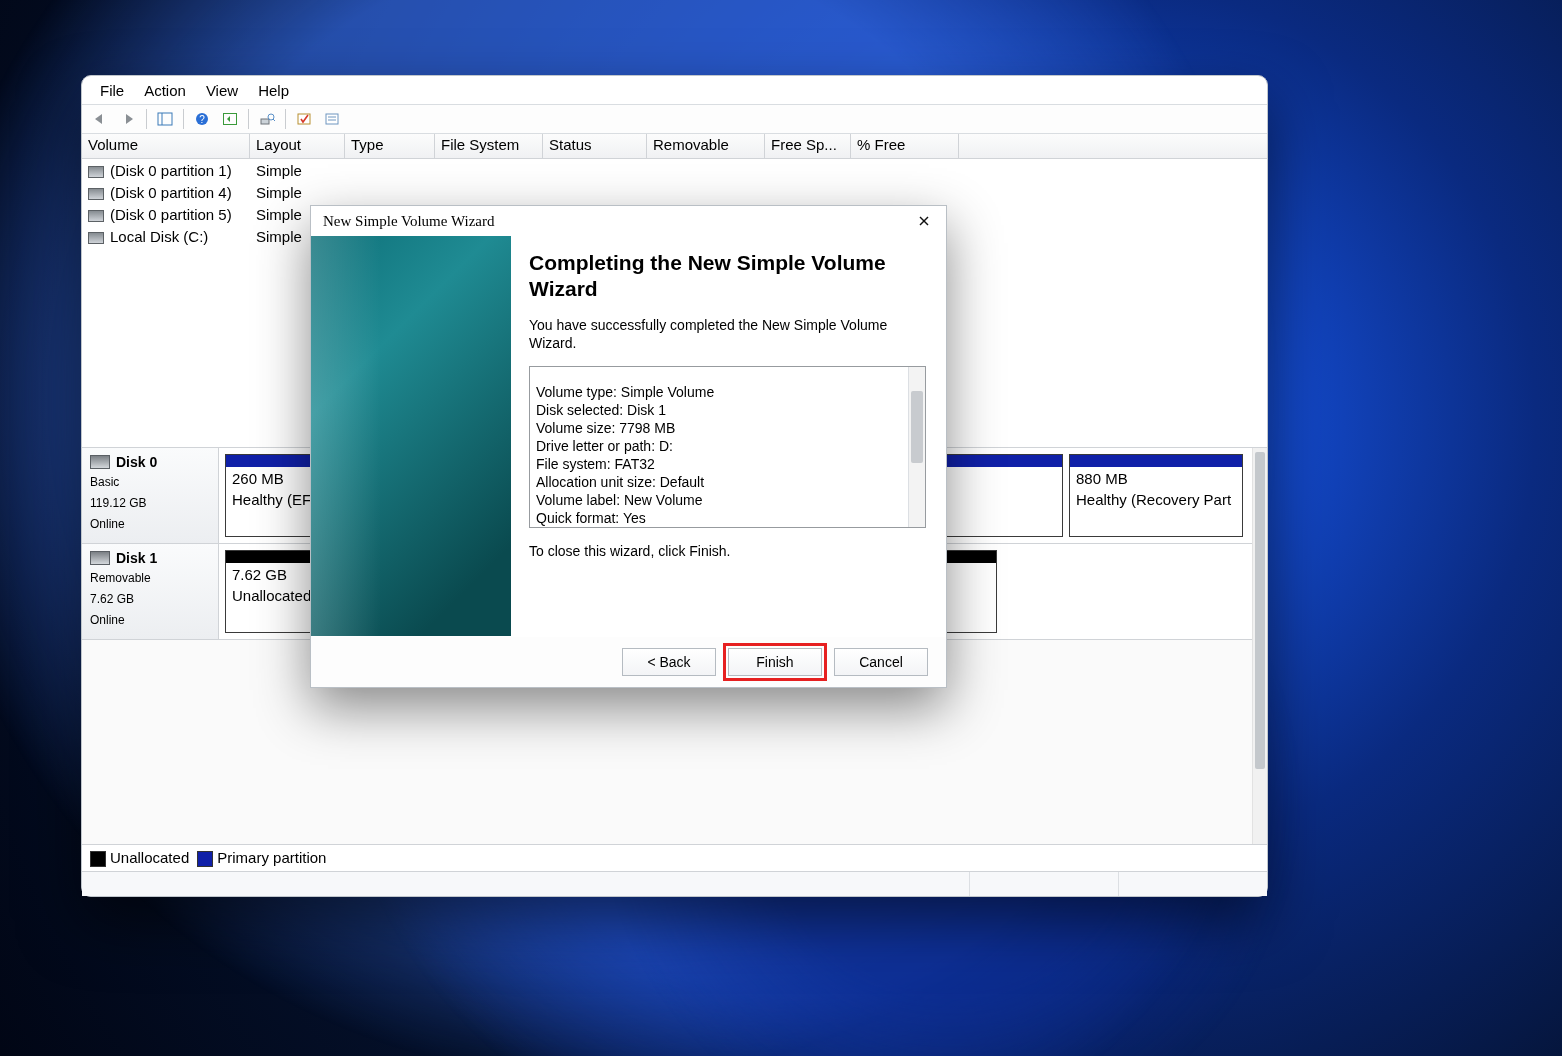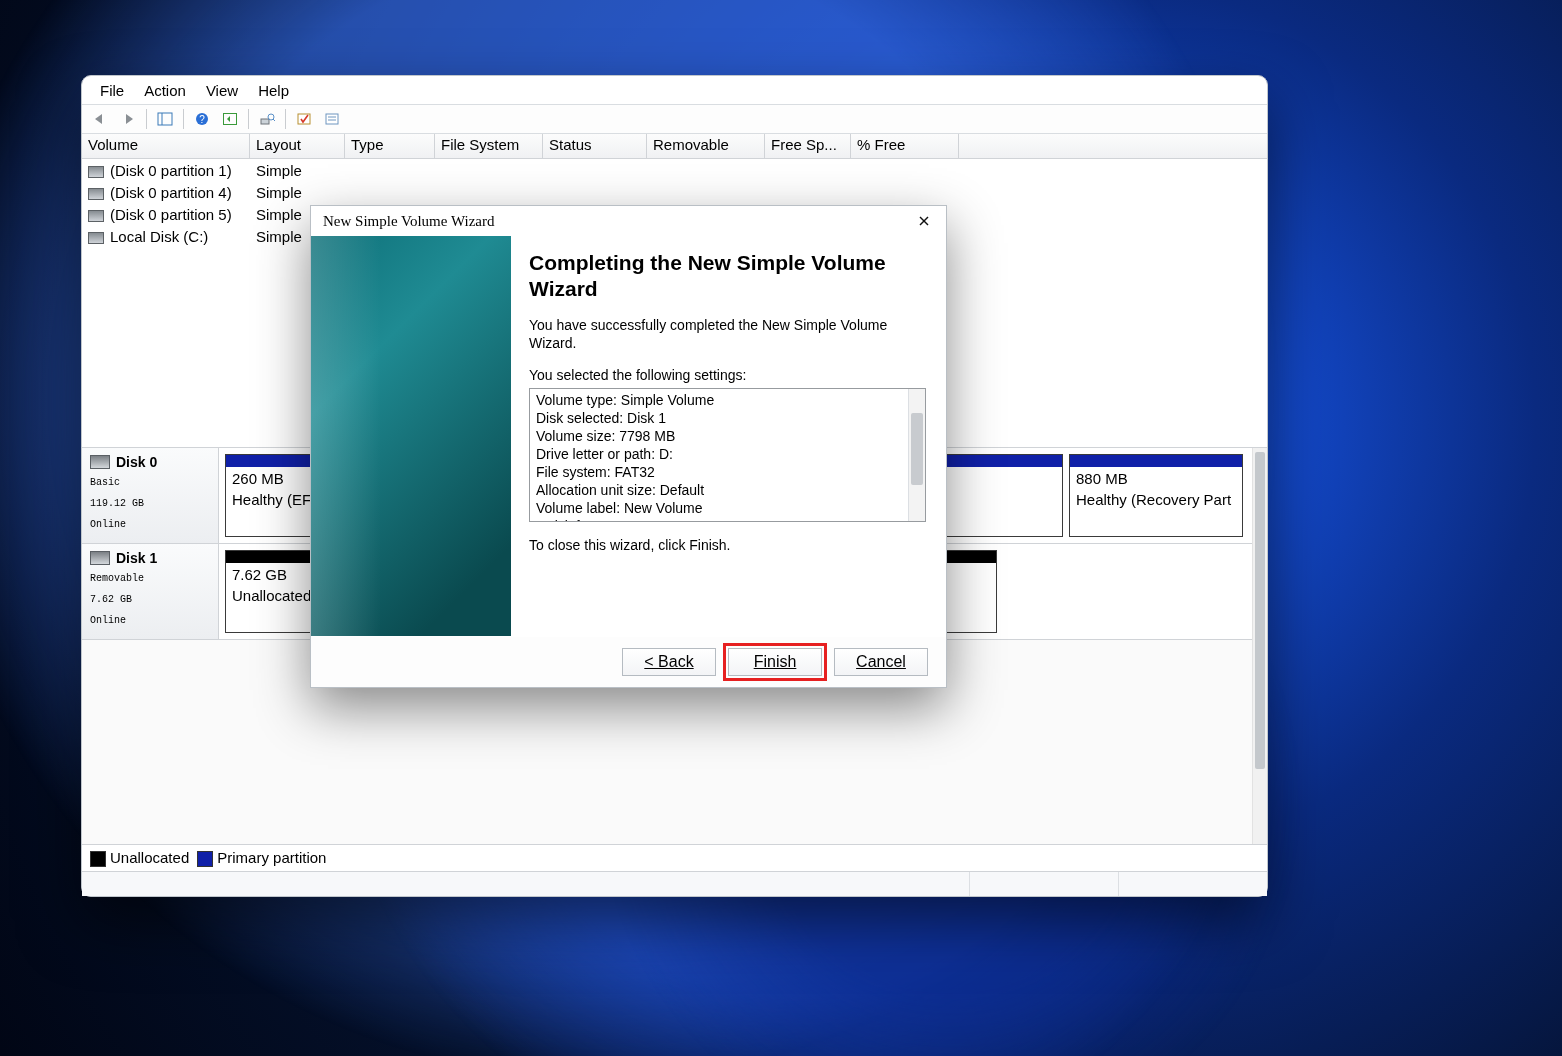--- a/index.html
+++ b/index.html
@@ -27,21 +27,21 @@
   .vrow .vcell{padding:0 6px;box-sizing:border-box;white-space:nowrap;overflow:hidden;}
   .vrow .dic{width:14px;height:10px;background:linear-gradient(#868c91,#cfd3d8);border:1px solid #5c6165;display:inline-block;margin-right:6px;vertical-align:middle;}
   .lower{flex:1;overflow:auto;background:#fafafa;position:relative;padding-right:14px;}
   .scrolltrack{position:absolute;right:0;top:0;bottom:0;width:14px;background:#f1f1f1;border-left:1px solid #e2e2e2;}
   .scrollthumb{position:absolute;right:2px;width:10px;background:#c4c8cc;border-radius:2px;}
   .diskrow{display:flex;border-bottom:1px solid #d0d3d7;background:#ffffff;}
   .diskinfo{width:137px;border-right:1px solid #d0d3d7;padding:6px 8px 8px 8px;box-sizing:border-box;background:linear-gradient(#fafbfc,#eceef1);}
   .diskinfo .dtitlewrap{display:flex;align-items:center;gap:6px;margin-bottom:2px;}
   .diskinfo .dicon{width:18px;height:12px;background:linear-gradient(#7b8085,#d3d7db);border:1px solid #5a5f64;}
   .diskinfo .dname{font-weight:700;font-size:14px;}
-  .diskinfo .dline{font-size:10px;line-height:21px;font-family:Liberation Mono, monospace;}
+  .diskinfo .dline{font-size:12px;line-height:21px;}
   .diskparts{flex:1;display:flex;gap:6px;padding:6px;}
   .part{border:1px solid #3a3a3a;display:flex;flex-direction:column;min-width:0;}
   .part .pheader{height:12px;}
   .part .pbody{flex:1;padding:1px 6px;font-size:15px;line-height:21px;background:#ffffff;white-space:nowrap;overflow:hidden;}
   .phead-primary{background:#1020a8;}
   .phead-unalloc{background:#000000;}
   .pbody-unalloc{background:repeating-linear-gradient(45deg,#f3f3f3 0 6px,#e6e6e6 6px 12px);}
   .legend{height:26px;border-top:1px solid #d0d3d7;display:flex;align-items:center;padding:0 8px;gap:8px;font-size:15px;}
   .legend .sw{width:14px;height:14px;display:inline-block;margin-right:4px;vertical-align:middle;border:1px solid #333;}
   .statusbar{height:24px;border-top:1px solid #d0d3d7;display:flex;background:#f7f8fa;}
@@ -50,27 +50,27 @@
   .wizard{position:absolute;left:310px;top:205px;width:635px;background:#ffffff;border:1px solid #b9bfc5;box-shadow:0 20px 50px rgba(0,0,0,0.45);display:flex;flex-direction:column;}
   .wiz-title{height:30px;display:flex;align-items:center;padding:0 6px 0 12px;font-size:15px;color:#000;font-family:Liberation Serif, serif;}
   .wiz-close{width:32px;height:24px;display:flex;align-items:center;justify-content:center;font-size:15px;color:#111;margin-left:auto;border-radius:3px;}
   .wiz-body{display:flex;height:400px;}
   .wiz-banner{width:200px;background:linear-gradient(135deg,#0e7079 0%,#1f8b93 30%,#0a4a4f 85%);position:relative;}
   .wiz-banner::after{content:"";position:absolute;left:0;top:0;width:70px;height:100%;background:linear-gradient(90deg,rgba(255,255,255,0.18),transparent);}
   .wiz-content{flex:1;padding:14px 20px 8px 18px;display:flex;flex-direction:column;color:#000;font-size:14px;line-height:18px;}
   .wiz-heading{font-size:21px;font-weight:700;line-height:26px;margin-bottom:14px;}
   .wiz-para{margin-bottom:14px;}
   .wiz-list-label{margin-bottom:4px;}
-  .wiz-settings{position:relative;border:1px solid #979b9f;background:#ffffff;height:128px;overflow:hidden;padding:2px 6px;}
+  .wiz-settings{position:relative;border:1px solid #979b9f;background:#ffffff;height:128px;overflow:hidden;padding:16px 6px;}
   .wiz-settings .line{white-space:nowrap;}
   .wiz-settings .sb{position:absolute;right:0;top:0;bottom:0;width:16px;background:#f3f3f3;border-left:1px solid #dcdfe3;}
   .wiz-settings .sbthumb{position:absolute;right:2px;top:24px;width:12px;height:72px;background:#c8cbcf;border-radius:2px;}
   .wiz-closepara{margin-top:14px;}
   .wiz-buttons{height:50px;border-top:1px solid #ffffff;display:flex;align-items:center;justify-content:flex-end;gap:12px;padding:0 18px;background:#fdfdfd;}
-  .wbtn{width:92px;height:26px;font-size:16px;border:1px solid #b5bbc1;background:linear-gradient(#ffffff,#f3f4f6);display:flex;align-items:center;justify-content:center;color:#000;text-decoration:underline;}
+  .wbtn{width:92px;height:26px;font-size:14px;border:1px solid #b5bbc1;background:linear-gradient(#ffffff,#f3f4f6);display:flex;align-items:center;justify-content:center;color:#000;}
   .wbtn.highlight{outline:3px solid #e62020;outline-offset:2px;}
   
   .c-vol{width:168px;} .c-lay{width:95px;} .c-typ{width:90px;} .c-fs{width:108px;}
   .c-sta{width:104px;} .c-cap{width:118px;} .c-fsp{width:86px;} .c-pf{width:108px;}
 </style>
 </head>
 <body>
 
 <div class="desktop">
   <div class="swirl sw1"></div>
@@ -250,21 +250,20 @@
             <line x1="2" y1="2" x2="10" y2="10" stroke="#111" stroke-width="1.4"></line>
             <line x1="10" y1="2" x2="2" y2="10" stroke="#111" stroke-width="1.4"></line>
           </svg>
       </div>
     </div>
     <div class="wiz-body">
       <div class="wiz-banner"></div>
       <div class="wiz-content">
         <div class="wiz-heading">Completing the New Simple Volume Wizard</div>
         <div class="wiz-para">You have successfully completed the New Simple Volume Wizard.</div>
-        <div class="wiz-list-label">You selected the following settings:</div>
         <div class="wiz-settings">
           <div id="wiz-lines">
               <div class="line">Volume type: Simple Volume</div>
               <div class="line">Disk selected: Disk 1</div>
               <div class="line">Volume size: 7798 MB</div>
               <div class="line">Drive letter or path: D:</div>
               <div class="line">File system: FAT32</div>
               <div class="line">Allocation unit size: Default</div>
               <div class="line">Volume label: New Volume</div>
               <div class="line">Quick format: Yes</div>

